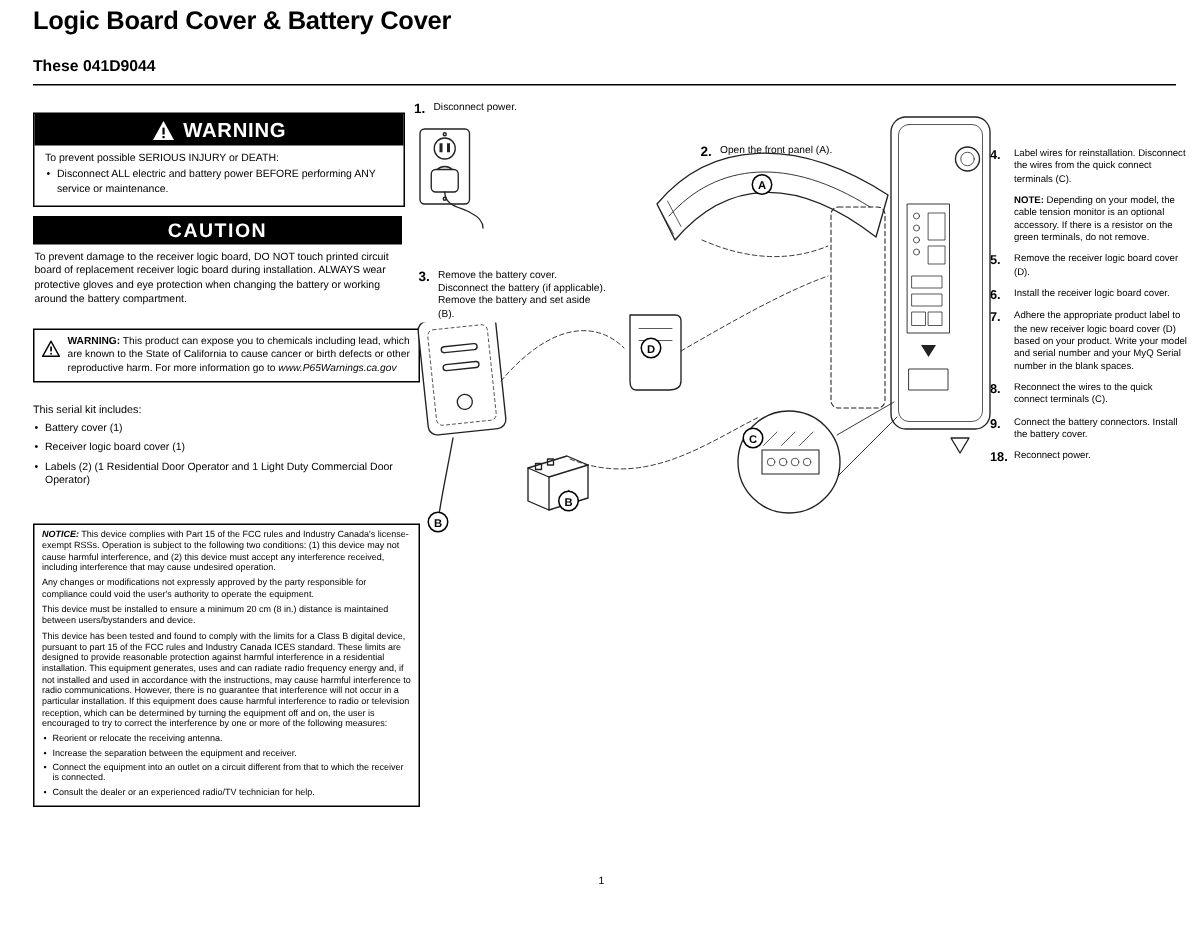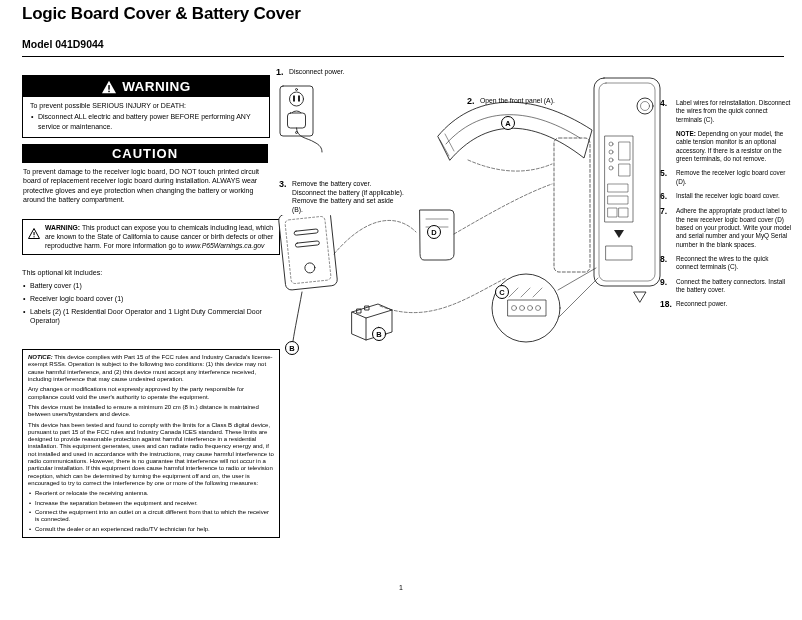--- a/index.html
+++ b/index.html
@@ -52,21 +52,21 @@
            background:#fff;font-size:7.5px;font-weight:700;display:flex;align-items:center;
            justify-content:center;z-index:4;}
 
   .pageno{left:0;right:0;top:584px;text-align:center;font-size:7px;}
   .illu{left:268px;top:64px;z-index:1;}
 </style>
 </head>
 <body>
 
 <div class="abs title">Logic Board Cover &amp; Battery Cover</div>
-<div class="abs model">Model 041D9044</div>
+<div class="abs model">These 041D9044</div>
 <div class="abs rule"></div>
 
 <div class="abs leftcol box-border" style="top:75px;">
   <div class="black-bar warn-head">
     <span style="display:inline-flex;">
       <svg width="16" height="14" viewBox="0 0 24 22">
           <path d="M12 1 L23 21 H1 Z" fill="#fff"></path>
           <rect x="10.9" y="8" width="2.3" height="7.2" fill="#000"></rect>
           <rect x="10.9" y="16.8" width="2.3" height="2.3" fill="#000"></rect>
         </svg>
@@ -95,21 +95,21 @@
       </svg>
   </span>
   <span class="txt">
     <span class="lbl">WARNING:</span>
     <span>This product can expose you to chemicals including lead, which are known to the State of California to cause cancer or birth defects or other reproductive harm. For more information go to</span>
     <span class="url">www.P65Warnings.ca.gov</span>
   </span>
 </div>
 
 <div class="abs leftcol kit" style="top:268px;">
-  <div class="kit-head">This optional kit includes:</div>
+  <div class="kit-head">This serial kit includes:</div>
   <div class="bullet">Battery cover (1)</div>
   <div class="bullet">Receiver logic board cover (1)</div>
   <div class="bullet">Labels (2) (1 Residential Door Operator and 1 Light Duty Commercial Door Operator)</div>
 </div>
 
 <div class="abs leftcol notice" style="top:349px;">
   <p>
     <span class="lbl">NOTICE:</span>
     <span>This device complies with Part 15 of the FCC rules and Industry Canada's license-exempt RSSs. Operation is subject to the following two conditions: (1) this device may not cause harmful interference, and (2) this device must accept any interference received, including interference that may cause undesired operation.</span>
   </p>

